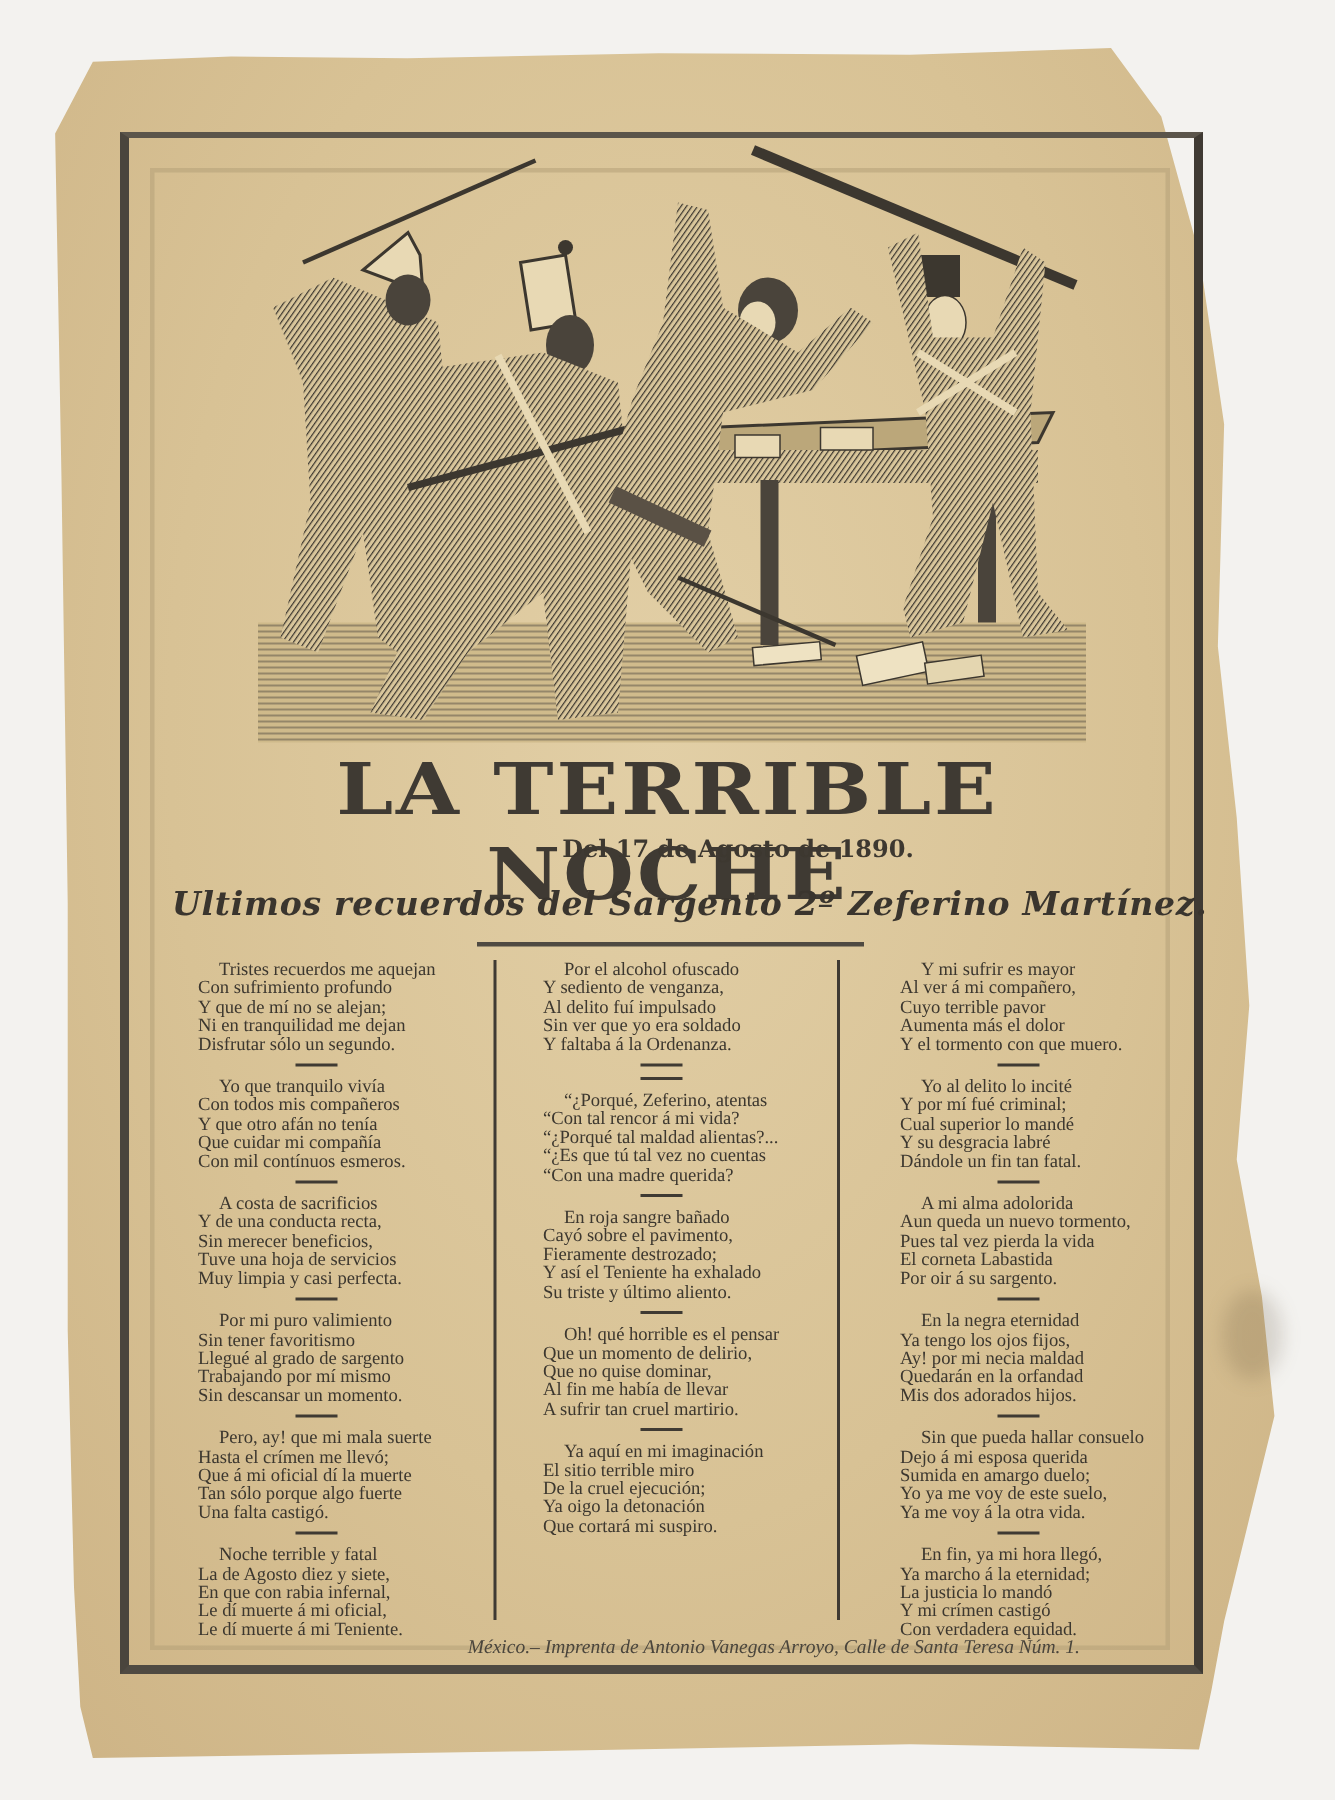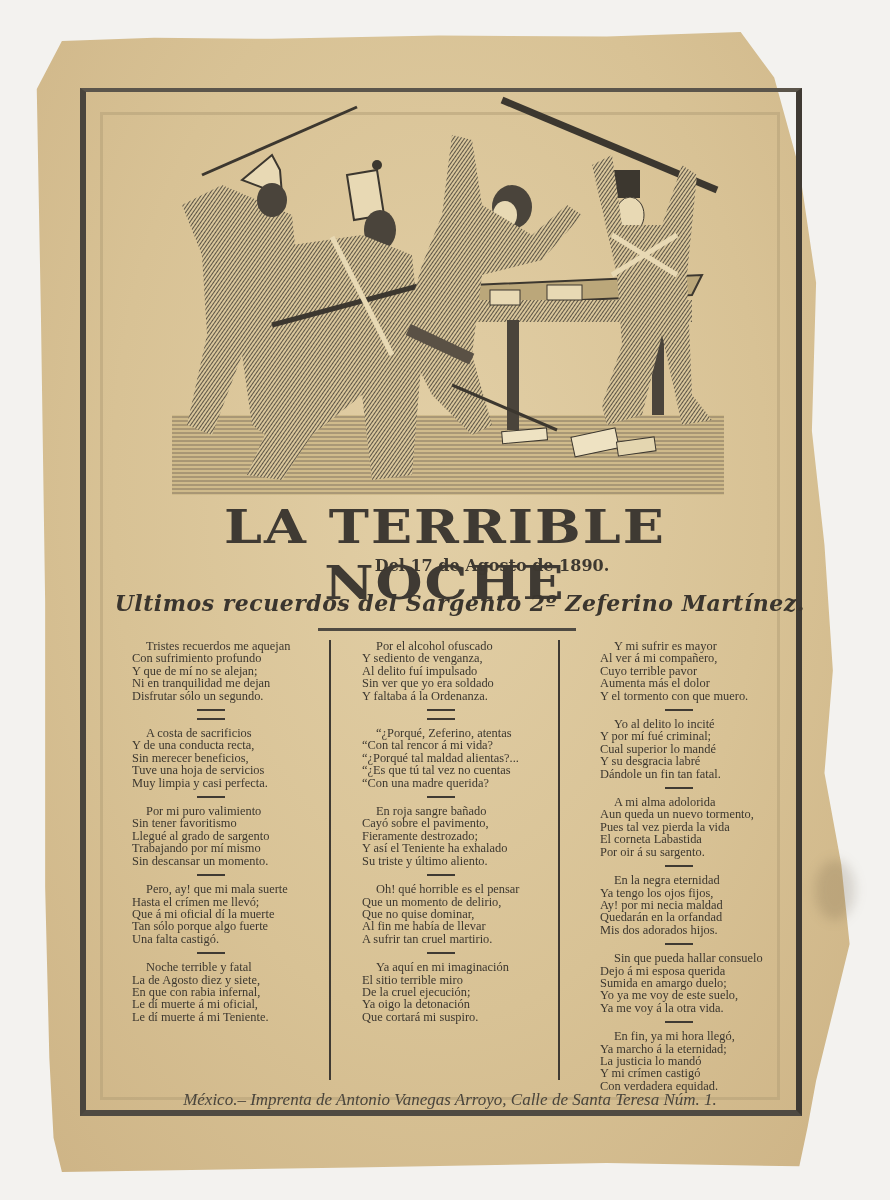--- a/index.html
+++ b/index.html
@@ -53,22 +53,22 @@
   .stanza .line:first-child { padding-left: 14px; }
   .stanza-sep {
     width: 28px; height: 2px; background: #3f3a33; margin: 7px 0 7px 65px;
   }
   .col-divider {
     position: absolute; top: 640px; width: 1.5px; height: 440px; background: #3f3a33;
   }
   .div1 { left: 329px; }
   .div2 { left: 558px; }
   .imprint {
-    position: absolute; left: 180px; top: 1090px; width: 540px; text-align: center;
-    font-family: "Liberation Serif", serif; font-style: italic; font-size: 17px; color: #4a453c;
+    position: absolute; left: 180px; top: 1090px; width: 540px; text-align: right;
+    font-family: "Liberation Serif", serif; font-style: italic; font-size: 13px; color: #4a453c;
   }
   .stain { position: absolute; border-radius: 50%; background: rgba(90,70,50,0.18); filter: blur(6px); }
 </style>
 </head>
 <body>
 
 <div class="paper"></div>
 <div class="stain" style="left:815px;top:860px;width:40px;height:60px;"></div>
 <div class="frame-outer"></div>
 <div class="frame-inner"></div>
@@ -145,20 +145,27 @@
 
 <div class="column col1">
   <div class="stanza">
     <span class="line">Tristes recuerdos me aquejan</span>
     <span class="line">Con sufrimiento profundo</span>
     <span class="line">Y que de mí no se alejan;</span>
     <span class="line">Ni en tranquilidad me dejan</span>
     <span class="line">Disfrutar sólo un segundo.</span>
   </div>
   <div class="stanza-sep"></div>
+  <div class="stanza">
+    <span class="line">Yo que tranquilo vivía</span>
+    <span class="line">Con todos mis compañeros</span>
+    <span class="line">Y que otro afán no tenía</span>
+    <span class="line">Que cuidar mi compañía</span>
+    <span class="line">Con mil contínuos esmeros.</span>
+  </div>
   <div class="stanza-sep"></div>
   <div class="stanza">
     <span class="line">A costa de sacrificios</span>
     <span class="line">Y de una conducta recta,</span>
     <span class="line">Sin merecer beneficios,</span>
     <span class="line">Tuve una hoja de servicios</span>
     <span class="line">Muy limpia y casi perfecta.</span>
   </div>
   <div class="stanza-sep"></div>
   <div class="stanza">

